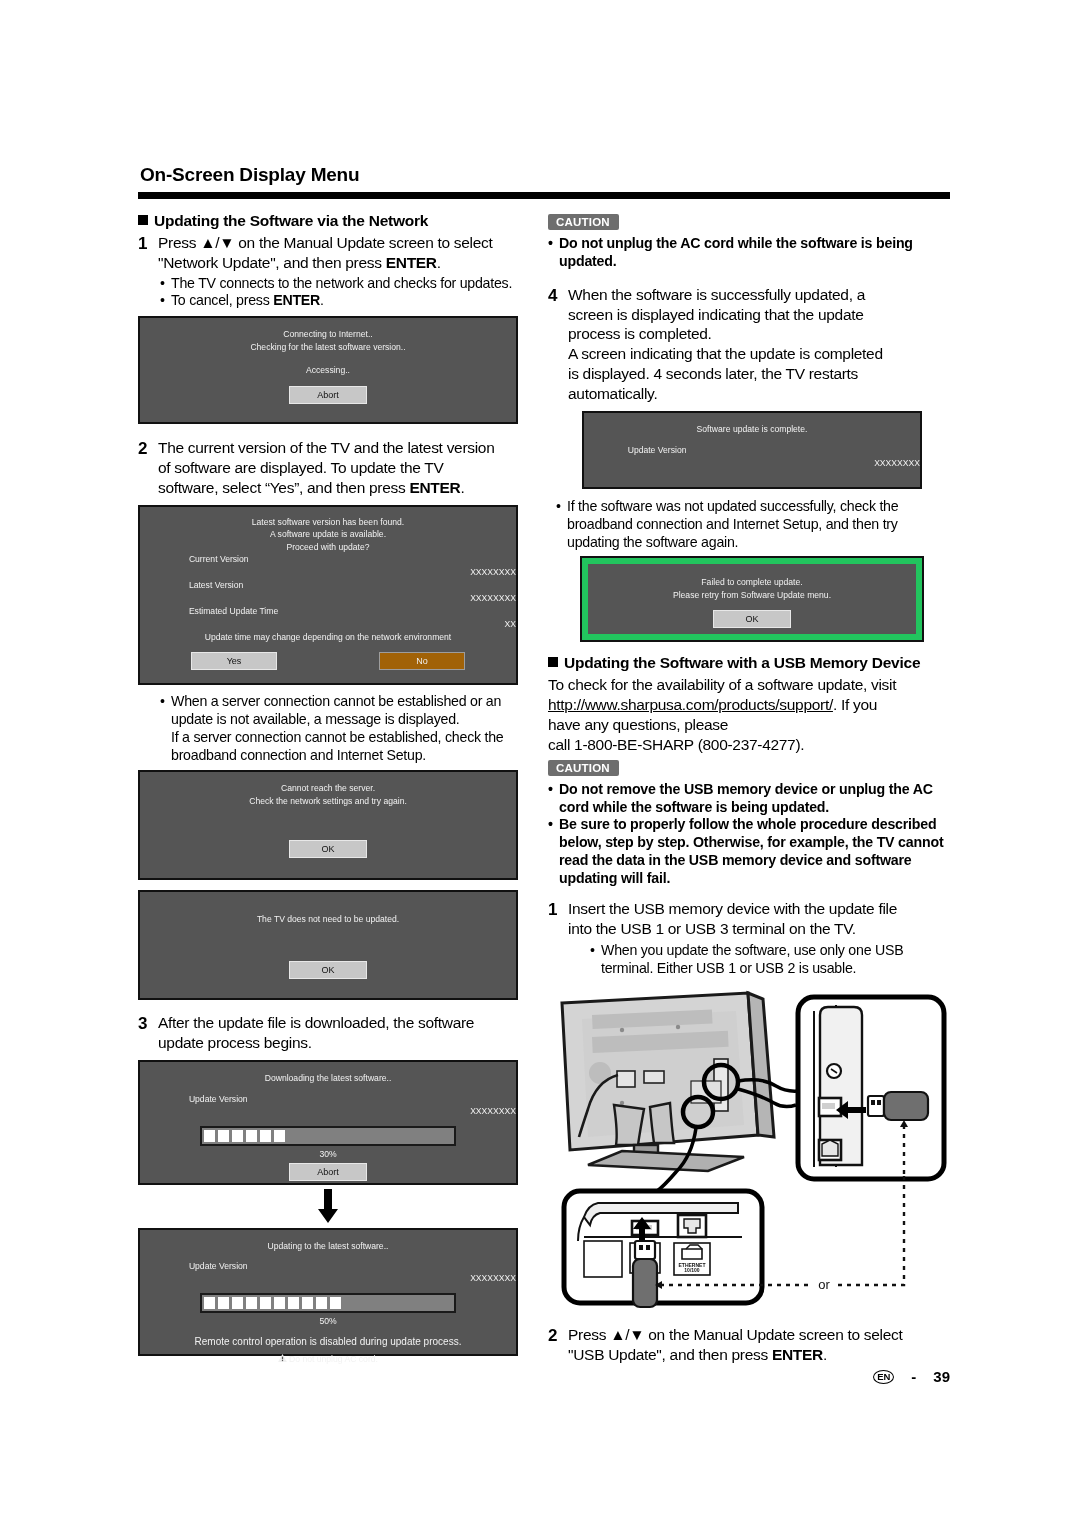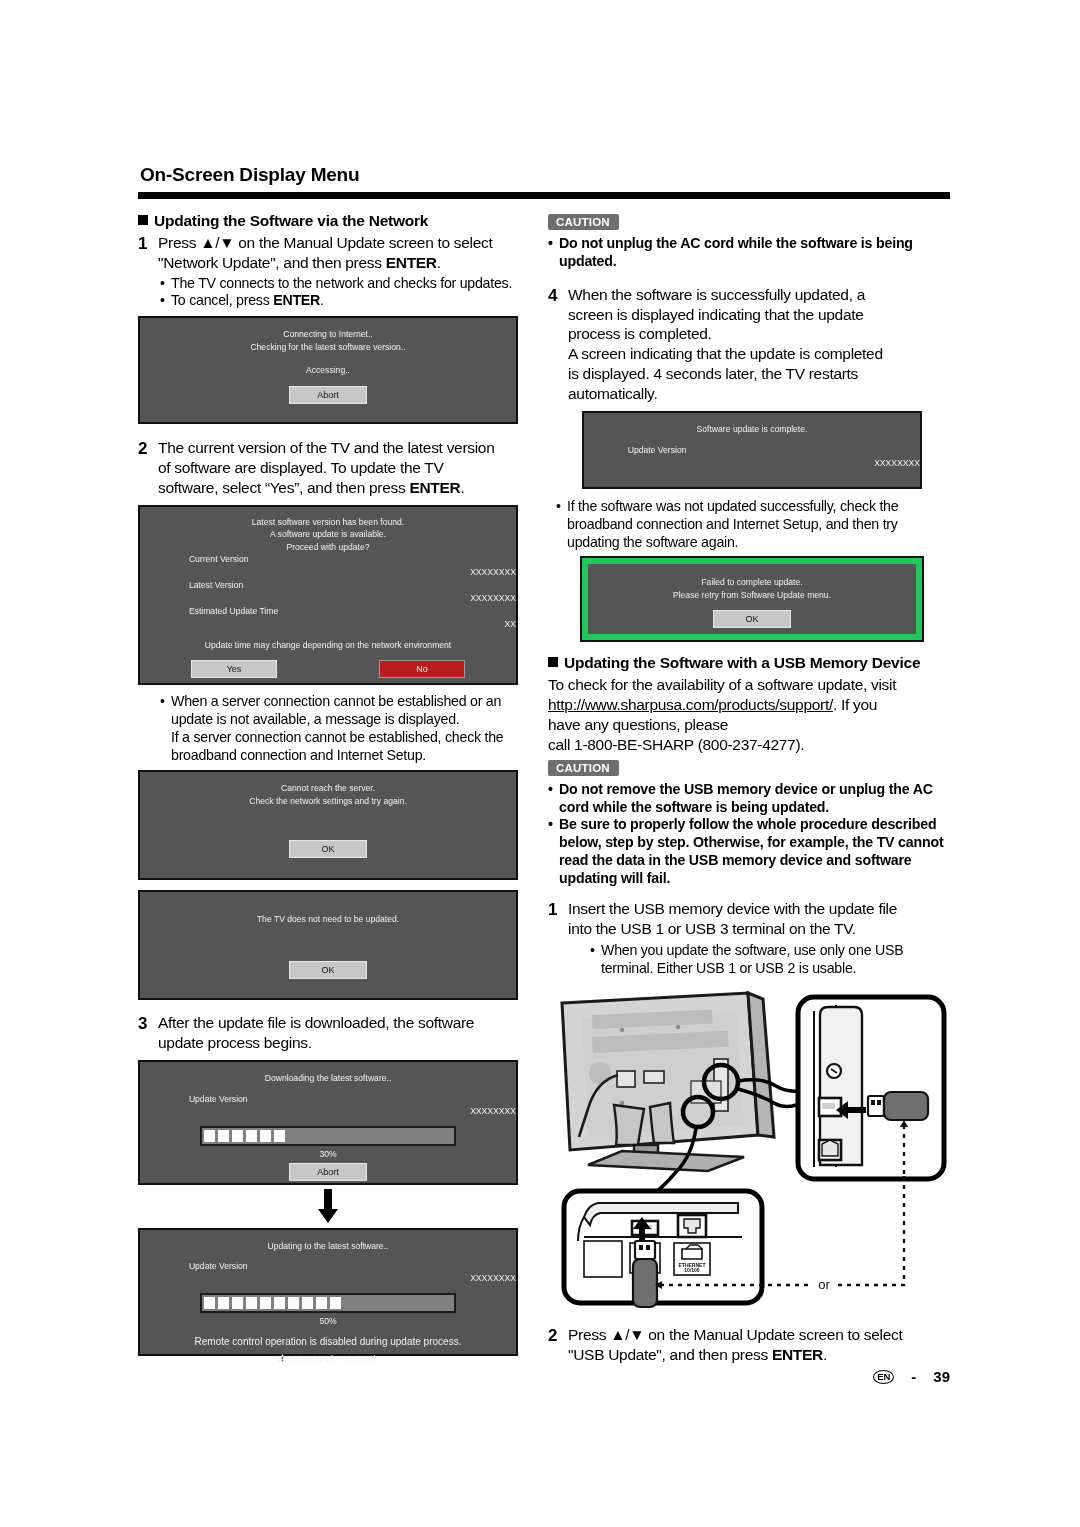--- a/index.html
+++ b/index.html
@@ -73,21 +73,21 @@
     text-align: left; margin-left: 13%; line-height: 1.5;
   }
   .osd .val {
     text-align: right; margin-left: 19%; line-height: 1.5;
   }
   .osd-btnrow { display: flex; justify-content: center; gap: 0; margin-top: 8px; }
   .osd-btn {
     background: #c7c7c7; color: #111; border: 1px solid #e8e8e8;
     font-size: 9px; padding: 3px 0; width: 78px; text-align: center;
   }
-  .osd-btn.dim { background: #b91c1c; color: #efefef; border-color: #9d9d9d; }
+  .osd-btn.dim { background: #a16207; color: #efefef; border-color: #9d9d9d; }
   .osd-btn.wide { width: 86px; }
 
   .osd-progress {
     margin: 8px auto 0 auto; width: 68%; height: 20px;
     background: #808080; border: 2px solid #1a1a1a; display: flex;
     align-items: stretch; padding: 2px;
   }
   .osd-progress i {
     display: block; width: 11px; background: #fff;
     margin-right: 3px; height: 100%;
@@ -174,21 +174,21 @@
     <div class="osd" style="margin-top:7px;height:180px;padding-top:9px;">
       <div class="c">Latest software version has been found.</div>
       <div class="c">A software update is available.</div>
       <div class="c">Proceed with update?</div>
       <div class="lbl" style="">Current Version</div>
       <div class="val">XXXXXXXX</div>
       <div class="lbl">Latest Version</div>
       <div class="val">XXXXXXXX</div>
       <div class="lbl">Estimated Update Time</div>
       <div class="val">XX</div>
-      <div class="c" style="margin-top:8px;">Update time may change depending on the network environment</div>
+      <div class="c" style="margin-top:0;">Update time may change depending on the network environment</div>
       <div class="osd-btnrow" style="justify-content:space-around;margin-top:9px;">
         <div class="osd-btn wide">Yes</div>
         <div class="osd-btn wide dim">No</div>
       </div>
     </div>
 
     <div class="bullets" style="margin-top:8px;">
       <div class="bullet">
         <span class="dot">•</span>
         <span>

